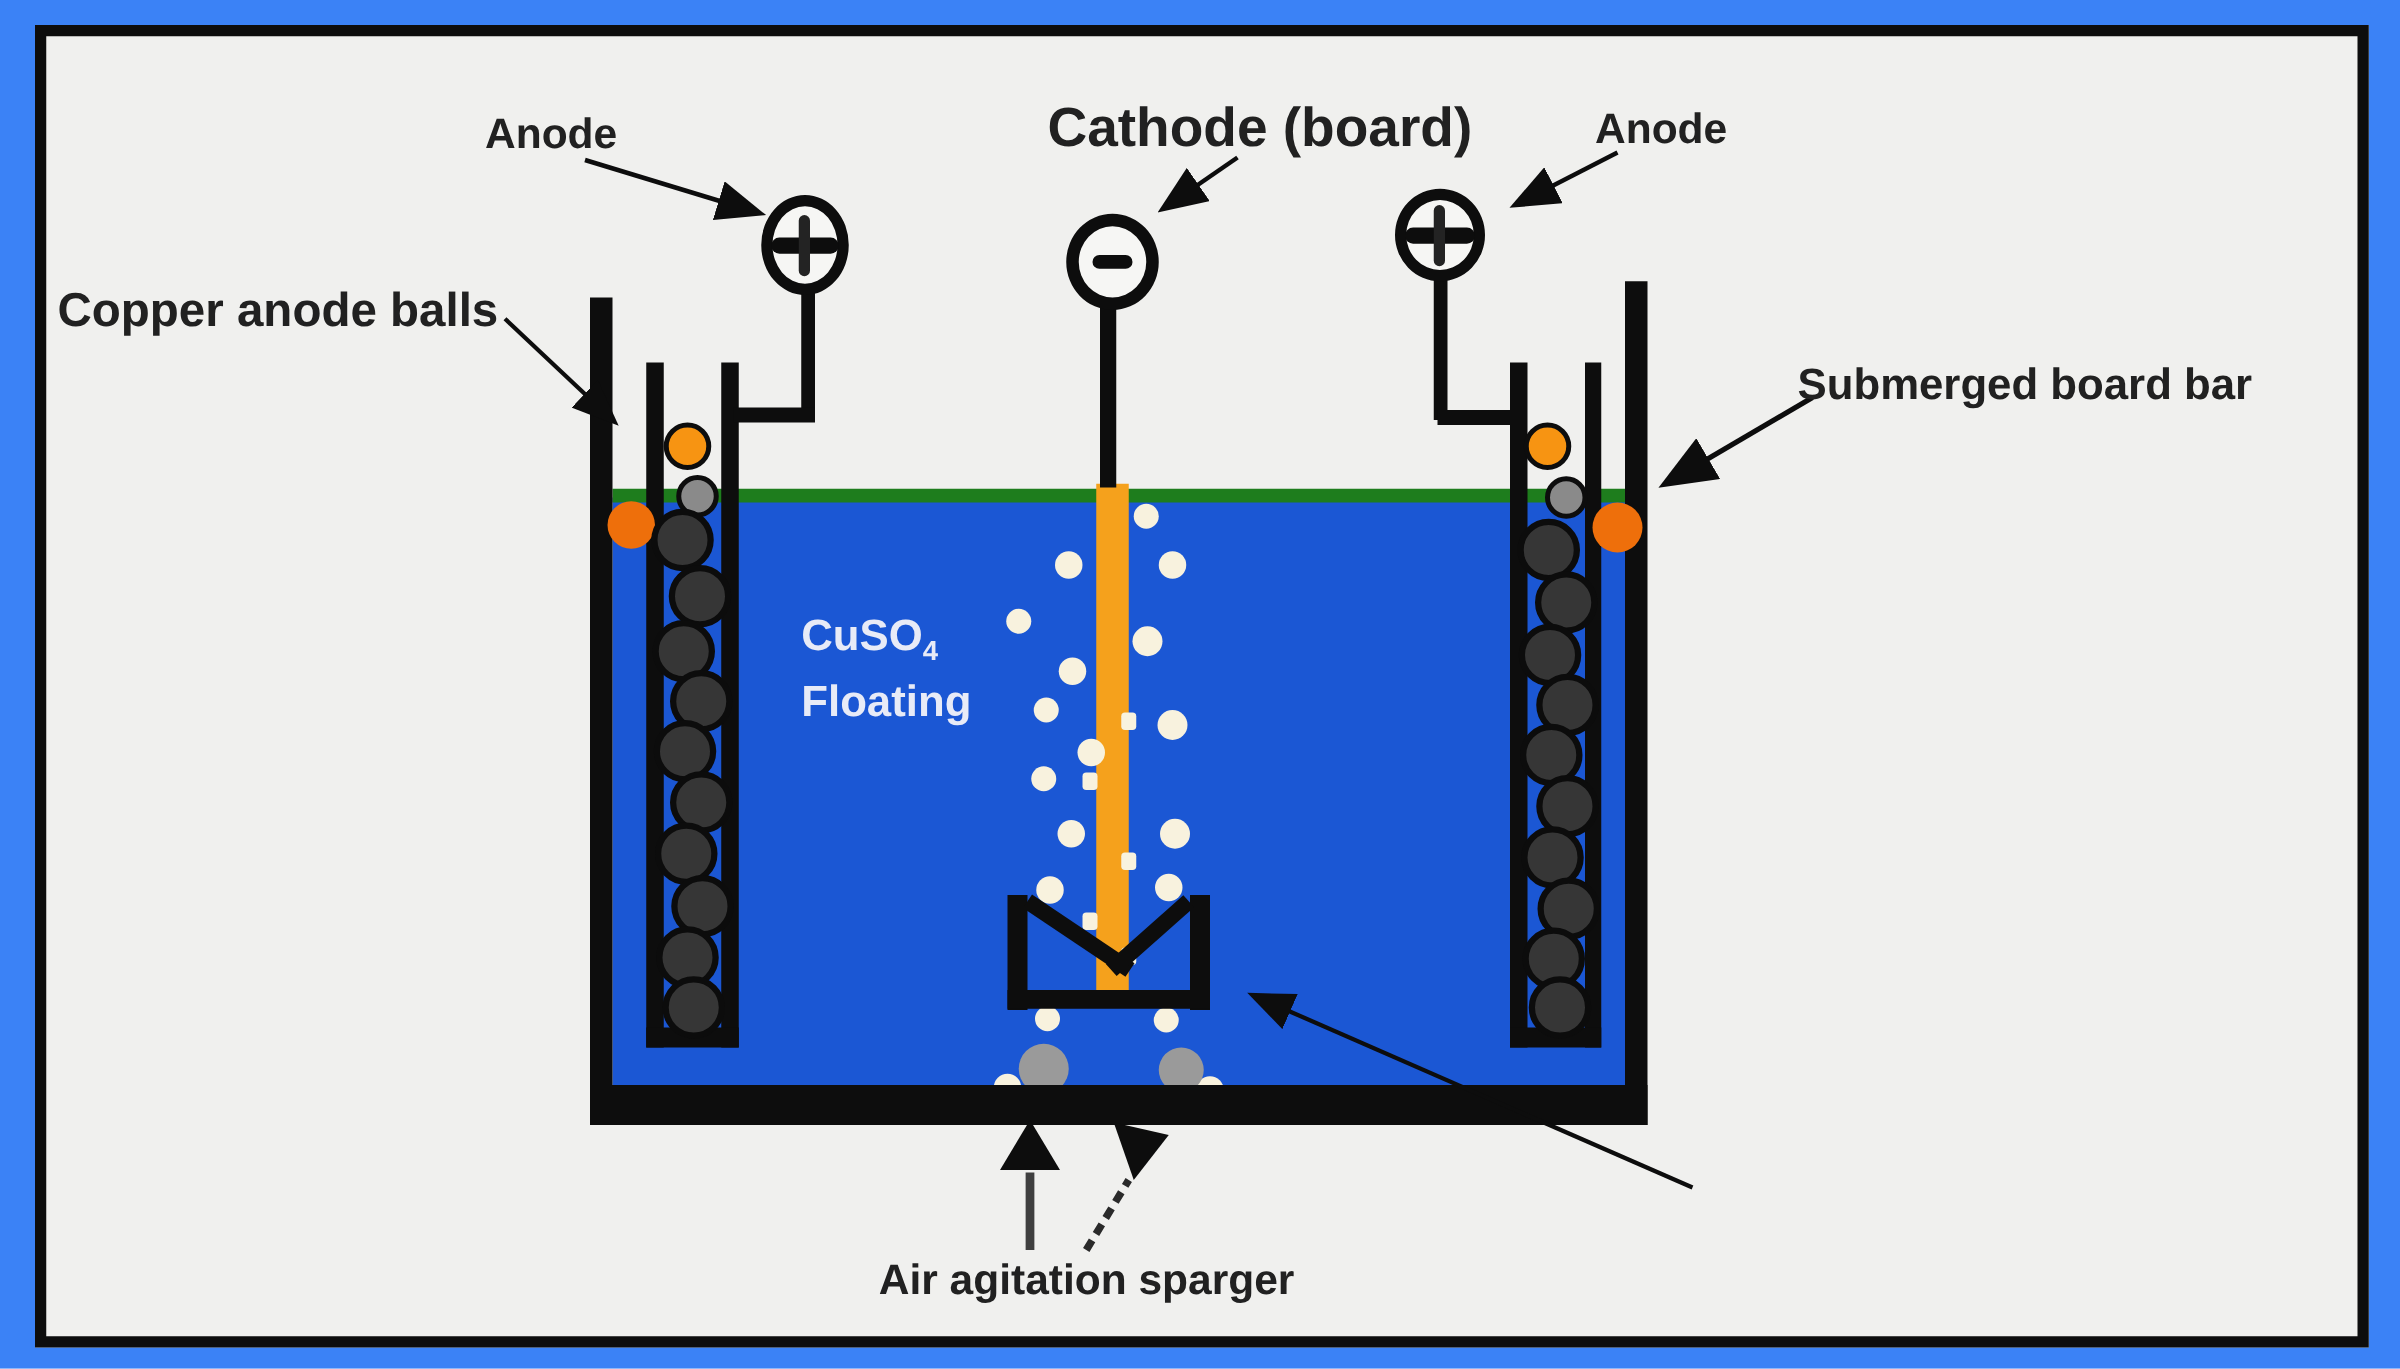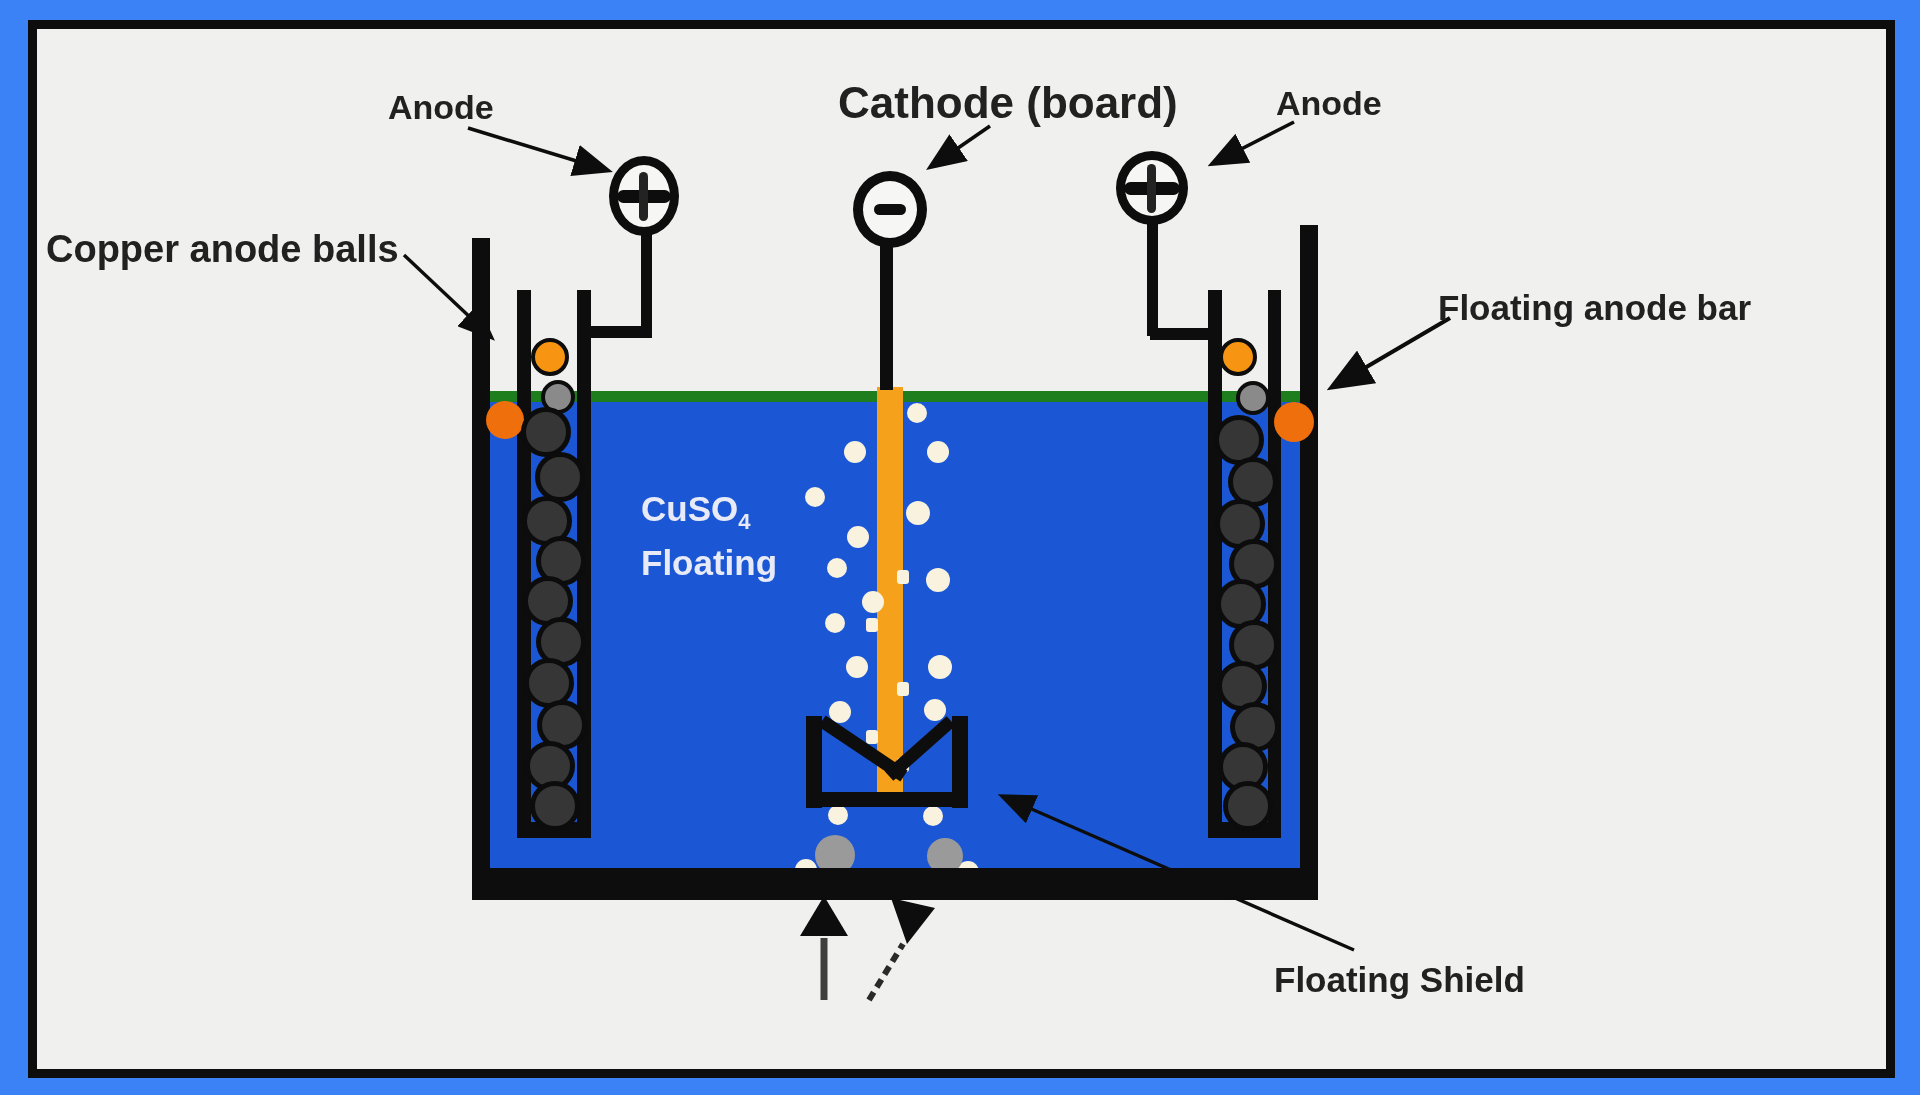--- a/index.html
+++ b/index.html
@@ -168,20 +168,20 @@
     <line x1="824" y1="1000" x2="824" y2="938" stroke="#3f3f3f" stroke-width="7"></line>
     <polygon points="824,896 800,936 848,936" fill="#0d0d0d"></polygon>
     <line x1="869" y1="1000" x2="903" y2="944" stroke="#2a2a2a" stroke-width="6" stroke-dasharray="9 6"></line>
     <polygon points="891,898 935,908 907,944" fill="#0d0d0d"></polygon>
   </svg>
 
   <div class="lbl" style="left:388px;top:88px;font-size:34px;">Anode</div>
   <div class="lbl" style="left:838px;top:78px;font-size:44px;">Cathode (board)</div>
   <div class="lbl" style="left:1276px;top:84px;font-size:34px;">Anode</div>
   <div class="lbl" style="left:46px;top:228px;font-size:38px;">Copper anode balls</div>
-  <div class="lbl" style="left:1438px;top:288px;font-size:35px;">Floating anode bar</div>
+  <div class="lbl" style="left:1438px;top:288px;font-size:35px;">Submerged board bar</div>
   <div class="lbl" id="cuso4" style="left:641px;top:484px;font-size:35px;line-height:1.45;">
     <span>CuSO</span><sub>4</sub><br>
     <span>Floating</span>
   </div>
-  <div class="lbl" style="left:1274px;top:960px;font-size:35px;">Floating Shield</div>
+  <div class="lbl" style="left:703px;top:1005px;font-size:34px;">Air agitation sparger</div>
 
 </div>
 
 </body></html>

